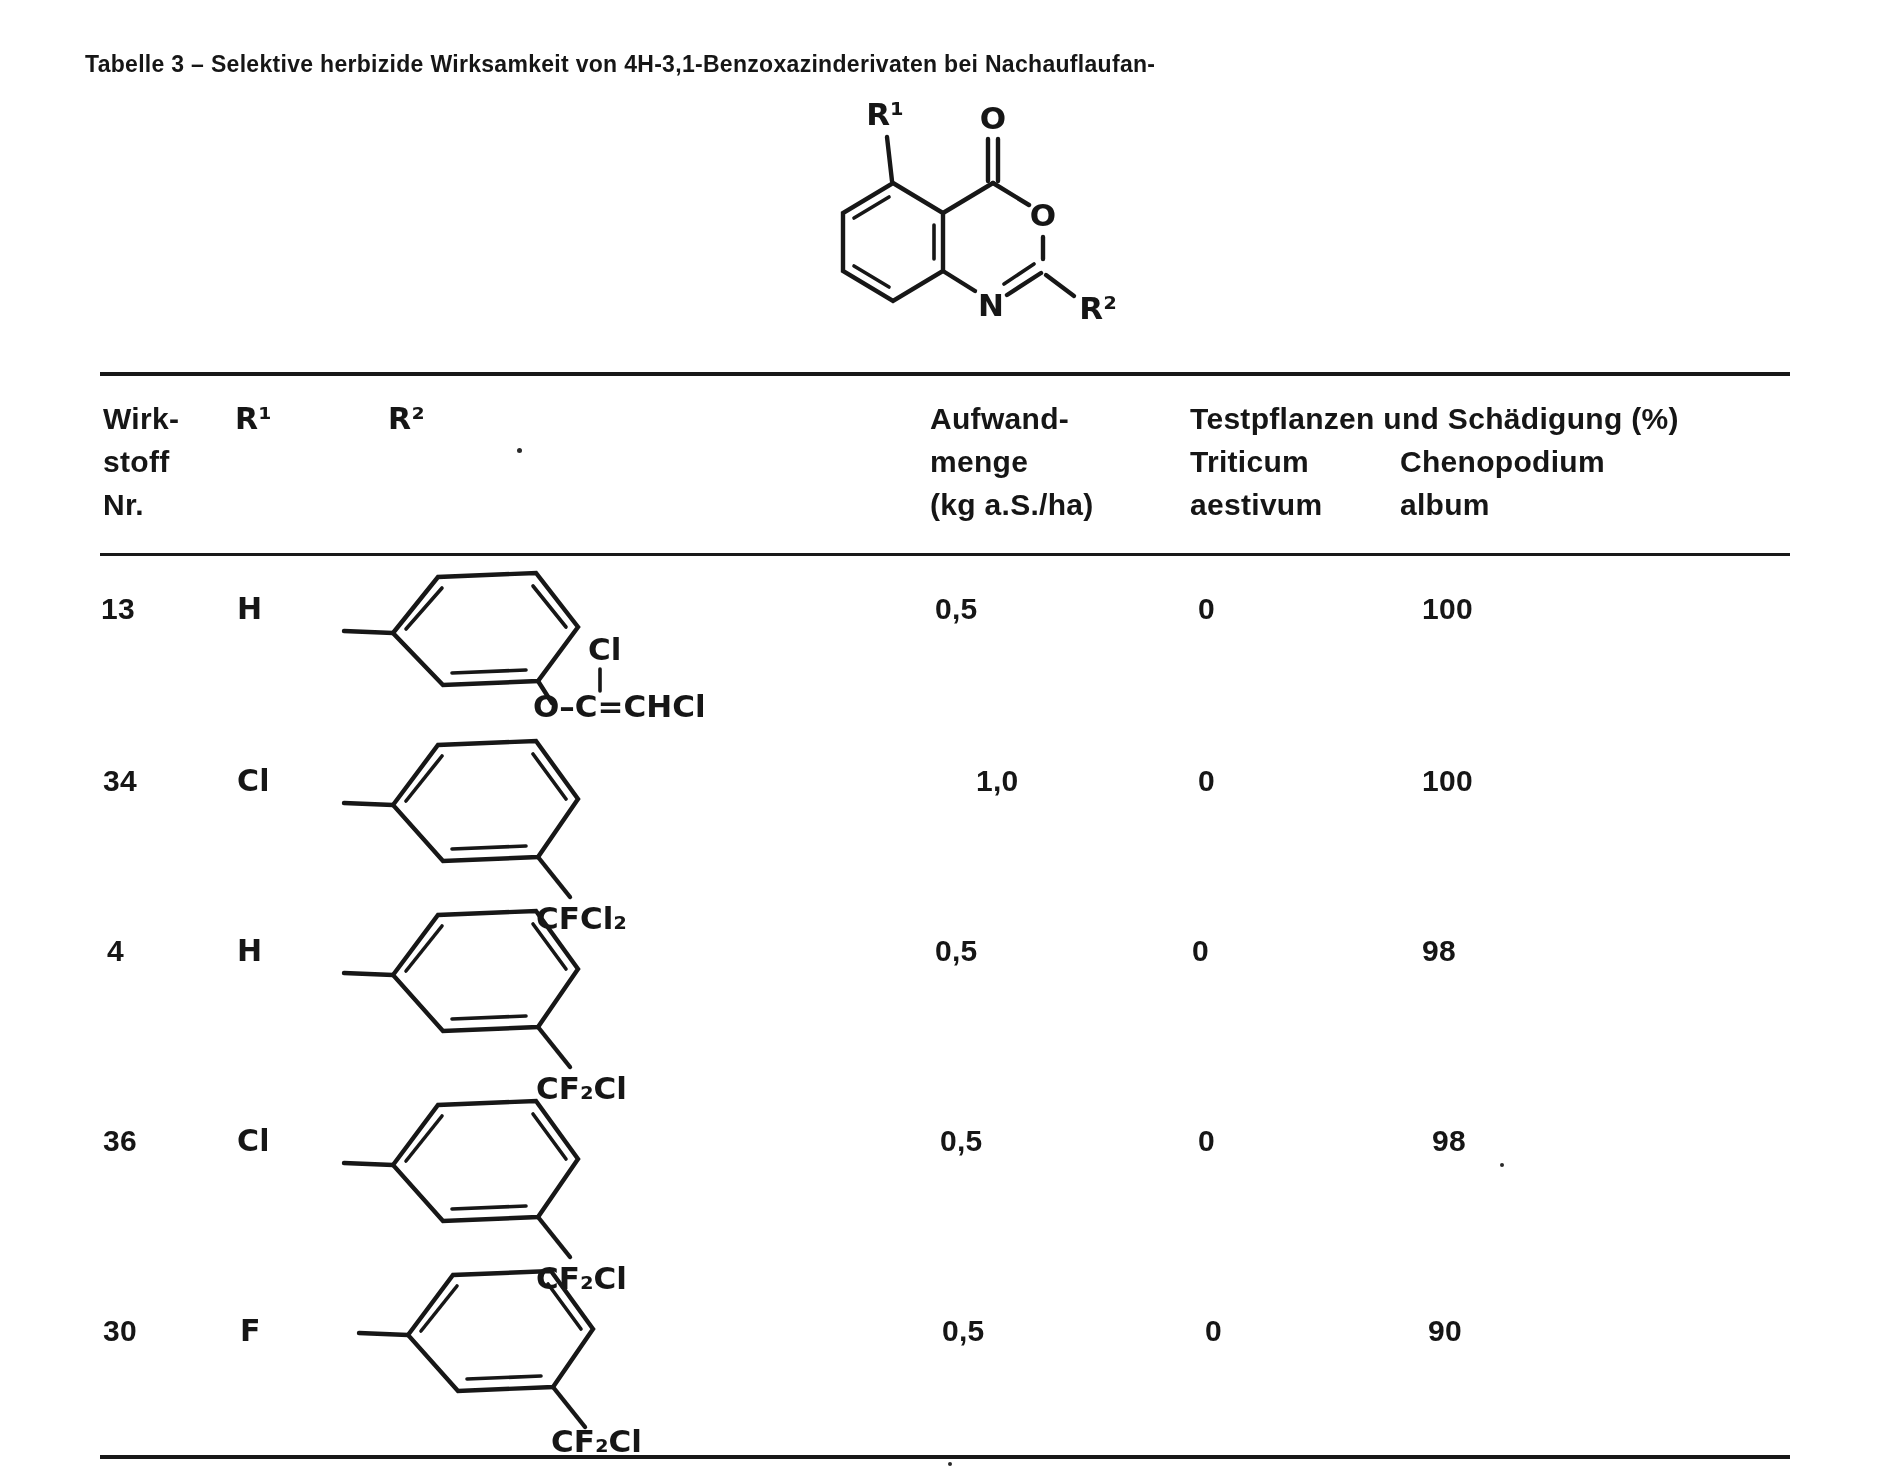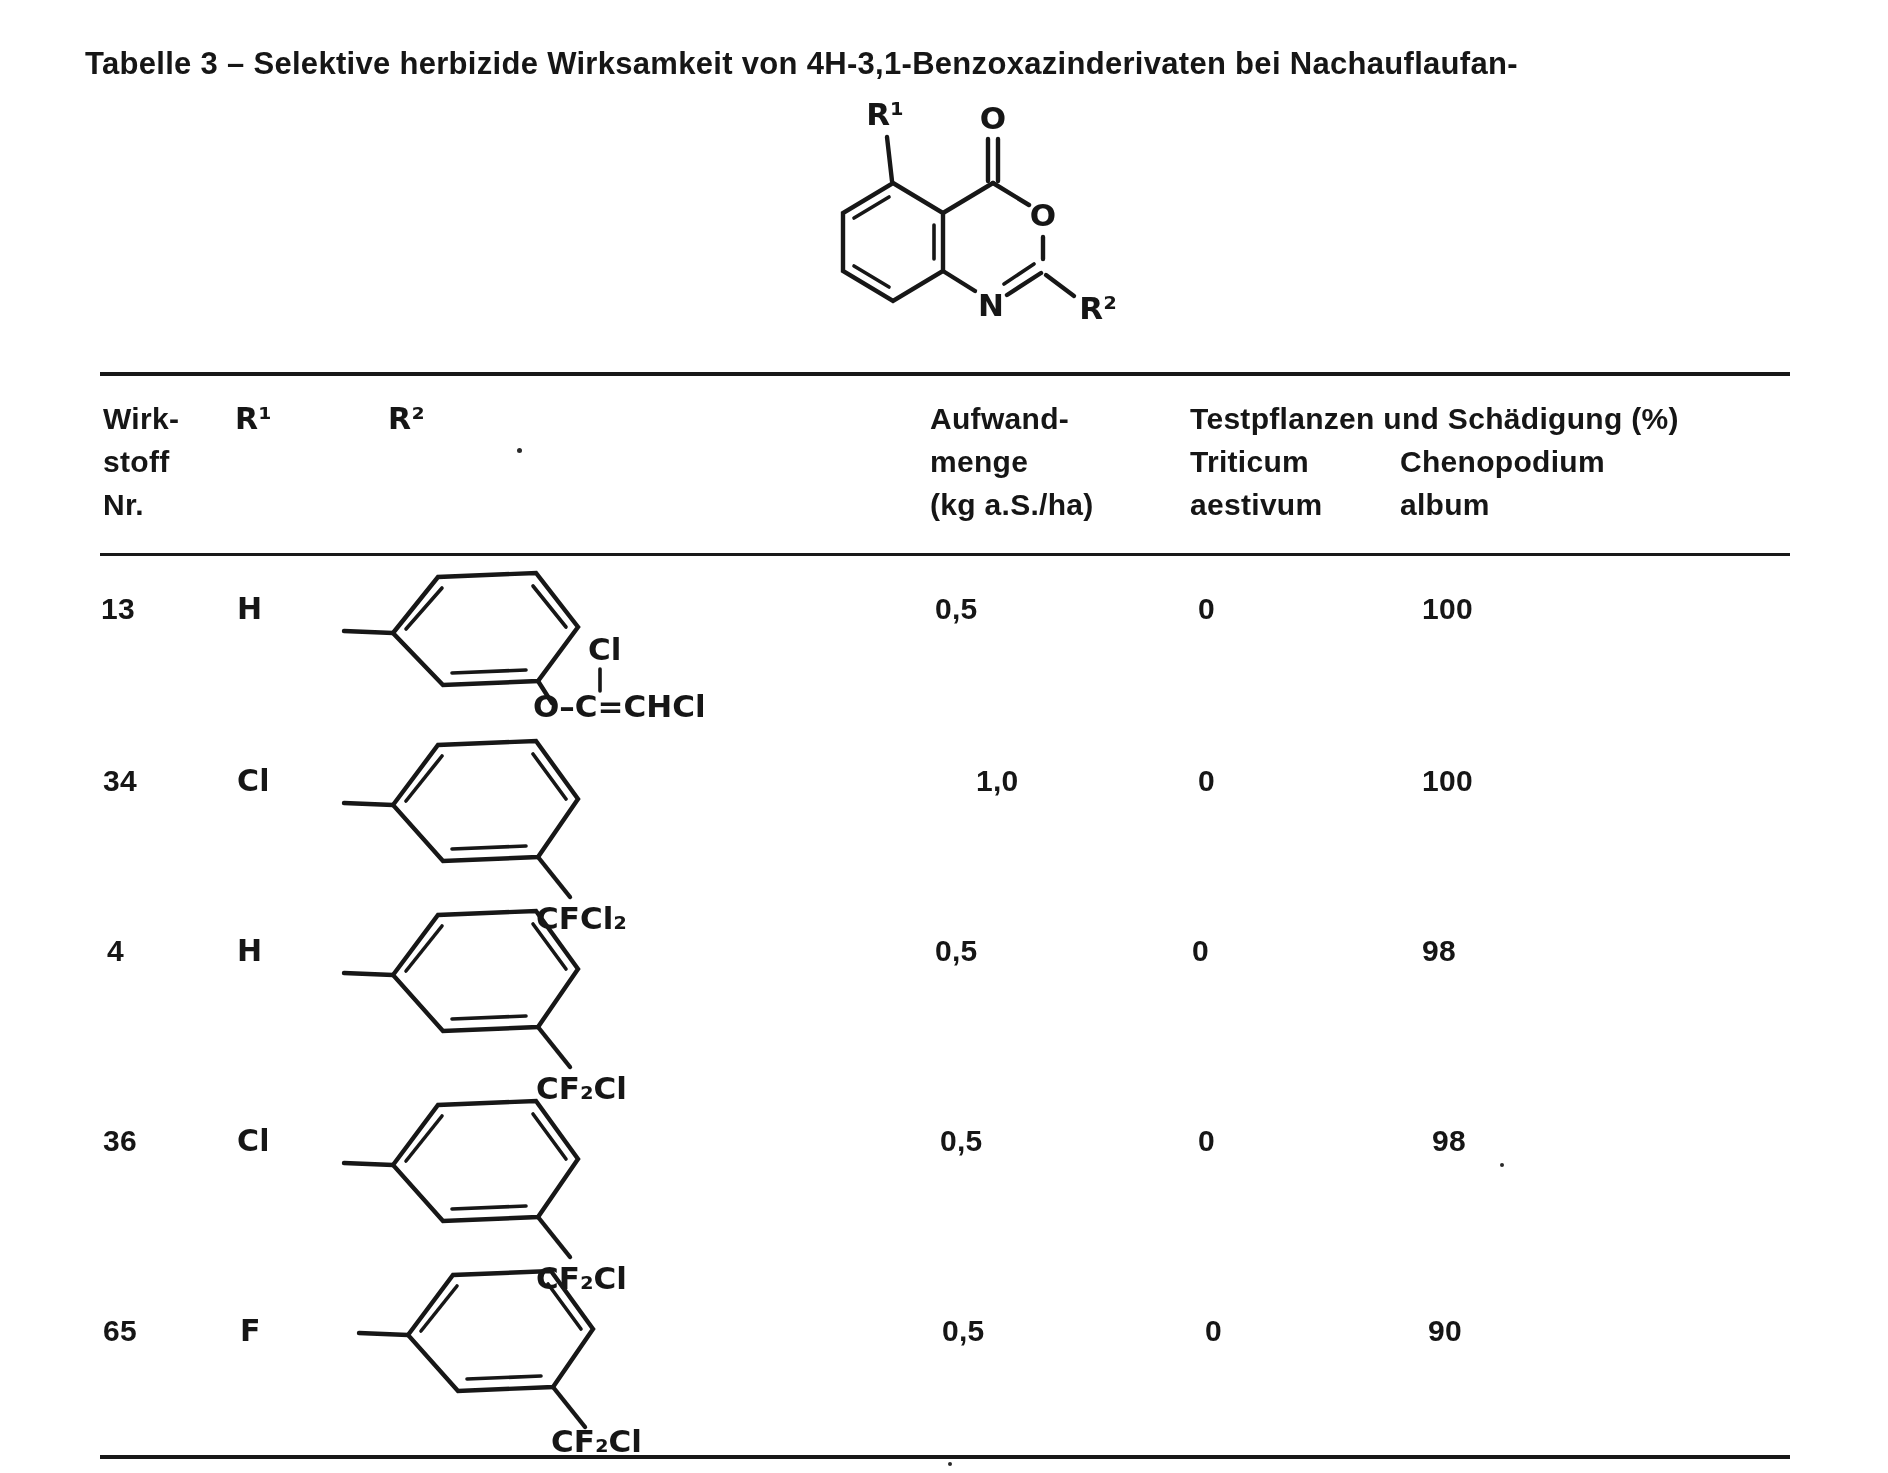--- a/index.html
+++ b/index.html
@@ -11,21 +11,21 @@
     color:#141414;
     overflow:hidden;
   }
   .txt{
     position:absolute;
     font-weight:700;
     color:#161616;
     white-space:nowrap;
     letter-spacing:0.3px;
   }
-  .t33{font-size:31px;line-height:44px;}
+  .t33{font-size:23px;line-height:44px;}
   .t30{font-size:30px;line-height:42px;}
   .formula{font-family:"DejaVu Sans","Liberation Sans",sans-serif;}
   .rule{
     position:absolute;
     left:100px;width:1690px;
     background:#181818;
   }
   .speck{position:absolute;background:#2a2a2a;border-radius:50%;}
   svg{position:absolute;overflow:visible;}
   .bond{stroke:#171717;stroke-width:4.4;fill:none;stroke-linecap:round;}
@@ -151,21 +151,21 @@
       <path class="bond2" d="M112,132 L186,129"></path>
       <path class="bond" d="M198,140 L230,180"></path>
       <text class="atom" x="196" y="212">CF₂Cl</text>
     </svg>
     <div class="txt t30" style="left:940px;top:1120px;">0,5</div>
     <div class="txt t30" style="left:1198px;top:1120px;">0</div>
     <div class="txt t30" style="left:1432px;top:1120px;">98</div>
   </div>
 
   <div>
-    <div class="txt t30" style="left:103px;top:1310px;">65</div>
+    <div class="txt t30" style="left:103px;top:1310px;">30</div>
     <div class="txt t30 formula" style="left:240px;top:1310px;">F</div>
     <svg style="left:355px;top:1247px;" width="420" height="230" viewBox="0 0 420 230">
       <path class="bond" d="M4,86 L53,88"></path>
       <path class="bond" d="M53,88 L98,28 L196,24 L238,82 L198,140 L103,144 Z"></path>
       <path class="bond2" d="M66,84 L102,39"></path>
       <path class="bond2" d="M193,37 L226,82"></path>
       <path class="bond2" d="M112,132 L186,129"></path>
       <path class="bond" d="M198,140 L230,180"></path>
       <text class="atom" x="196" y="205">CF₂Cl</text>
     </svg>

